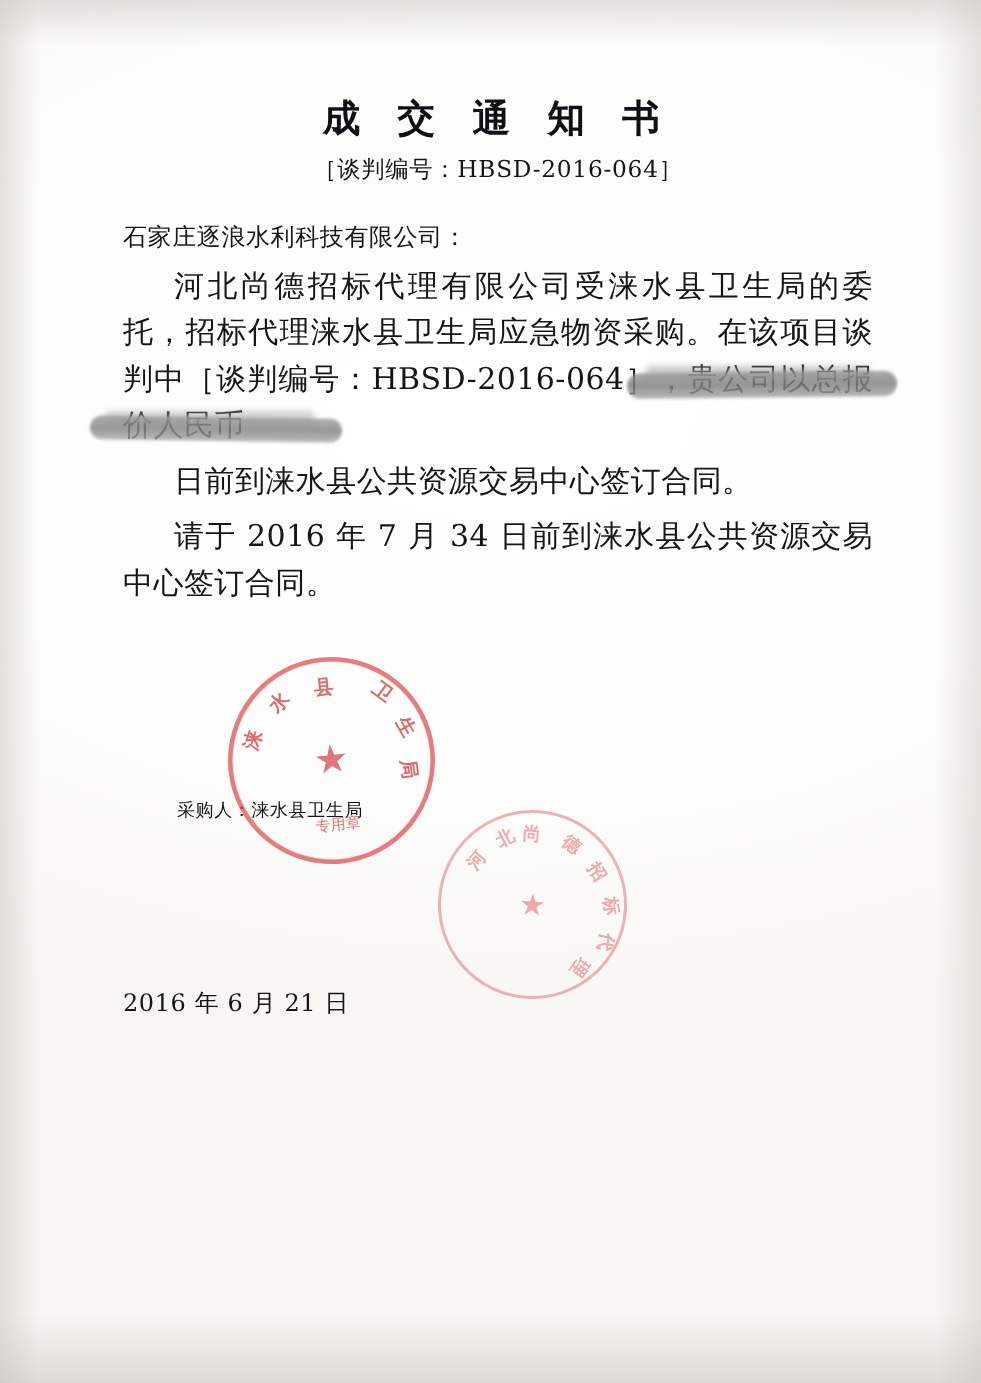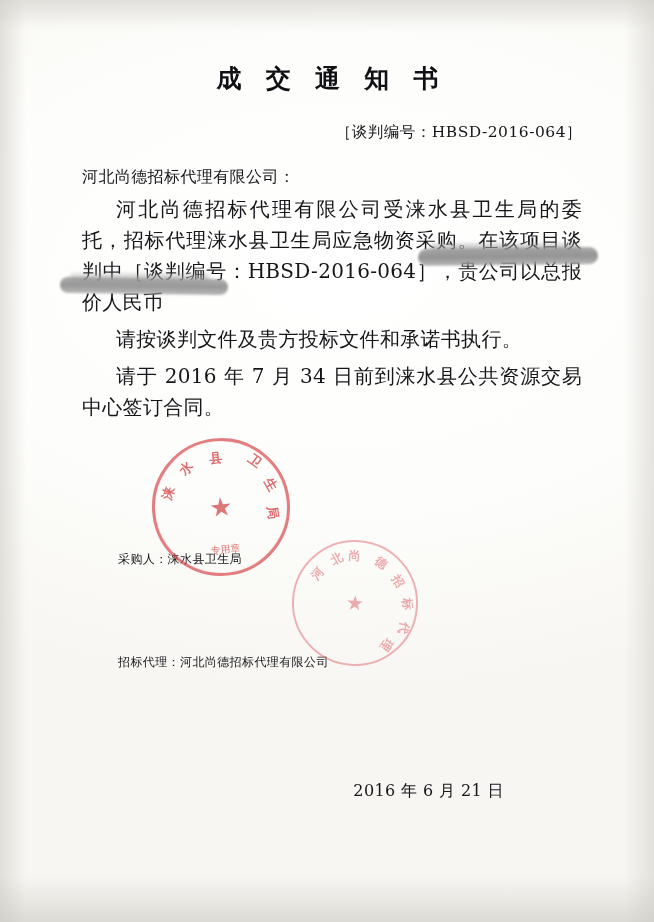--- a/index.html
+++ b/index.html
@@ -53,27 +53,27 @@
     color: #16161a;
   }
 
   .doc-title {
     text-align: center;
     font-size: 25px;
     font-weight: bold;
     letter-spacing: 9px;
     margin-top: 62px;
     color: #101014;
-    font-family: Liberation Serif, serif;
+    font-family: Liberation Sans, sans-serif;
   }
 
   .doc-subtitle {
-    text-align: right;
+    text-align: center;
     font-size: 15.5px;
-    margin-top: 27px;
+    margin-top: 8px;
     letter-spacing: 0.5px;
     color: #151519;
   }
 
   .addressee {
     font-size: 16px;
     margin-top: 24px;
     letter-spacing: 0.4px;
   }
 
@@ -128,21 +128,20 @@
   .sig-line {
     margin-left: 36px;
     margin-bottom: 86px;
   }
   .sig-line.second {
     margin-bottom: 0;
   }
 
   .date-line {
     margin-top: 110px;
-    text-align: right;
     padding-right: 78px;
     font-size: 16px;
     letter-spacing: 0.4px;
   }
 
   
   .stamp {
     position: absolute;
     border-radius: 50%;
     pointer-events: none;
@@ -218,32 +217,31 @@
   <div class="scan-edge-left"></div>
   <div class="scan-edge-right"></div>
   <div class="scan-edge-bottom"></div>
 
   <div class="doc-body">
 
     <div class="doc-title">成 交 通 知 书</div>
 
     <div class="doc-subtitle">［谈判编号：HBSD-2016-064］</div>
 
-    <div class="addressee">河北尚德招标代理有限公司：</div>
+    <div class="addressee">石家庄逐浪水利科技有限公司：</div>
 
     <div class="para indent">河北尚德招标代理有限公司受涞水县卫生局的委托，招标代理涞水县卫生局应急物资采购。在该项目谈判中［谈判编号：HBSD-2016-064］，贵公司以总报价人民币</div>
 
 
-    <div class="para indent">请按谈判文件及贵方投标文件和承诺书执行。</div>
+    <div class="para indent">日前到涞水县公共资源交易中心签订合同。</div>
 
     <div class="para indent">请于 2016 年 7 月 34 日前到涞水县公共资源交易中心签订合同。</div>
 
     <div class="signature-block">
       <div class="sig-line">采购人：涞水县卫生局</div>
-      <div class="sig-line second">招标代理：河北尚德招标代理有限公司</div>
     </div>
 
     <div class="date-line">2016 年 6 月 21 日</div>
 
   </div>
 
   <div class="redaction r1b"></div>
   <div class="redaction r1"></div>
   <div class="redaction r2b"></div>
   <div class="redaction r2"></div>

